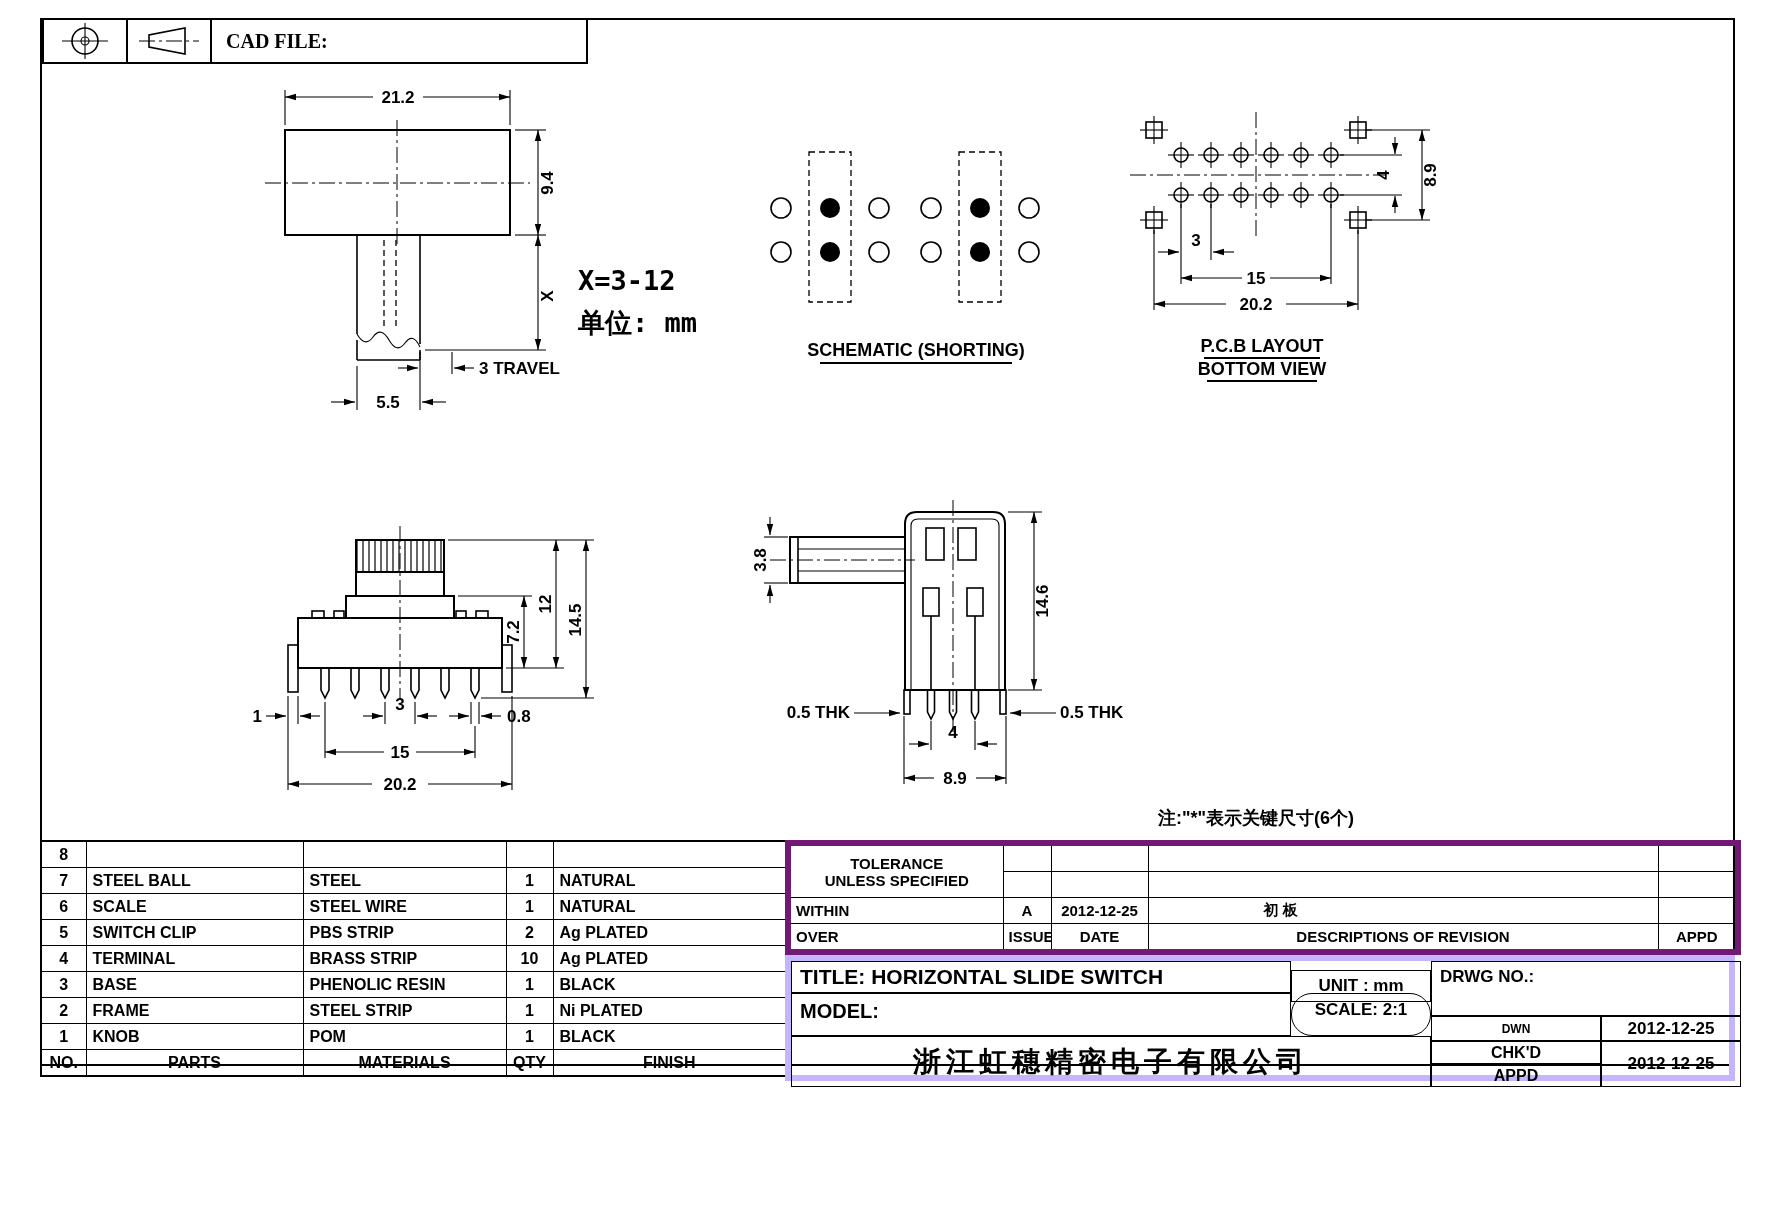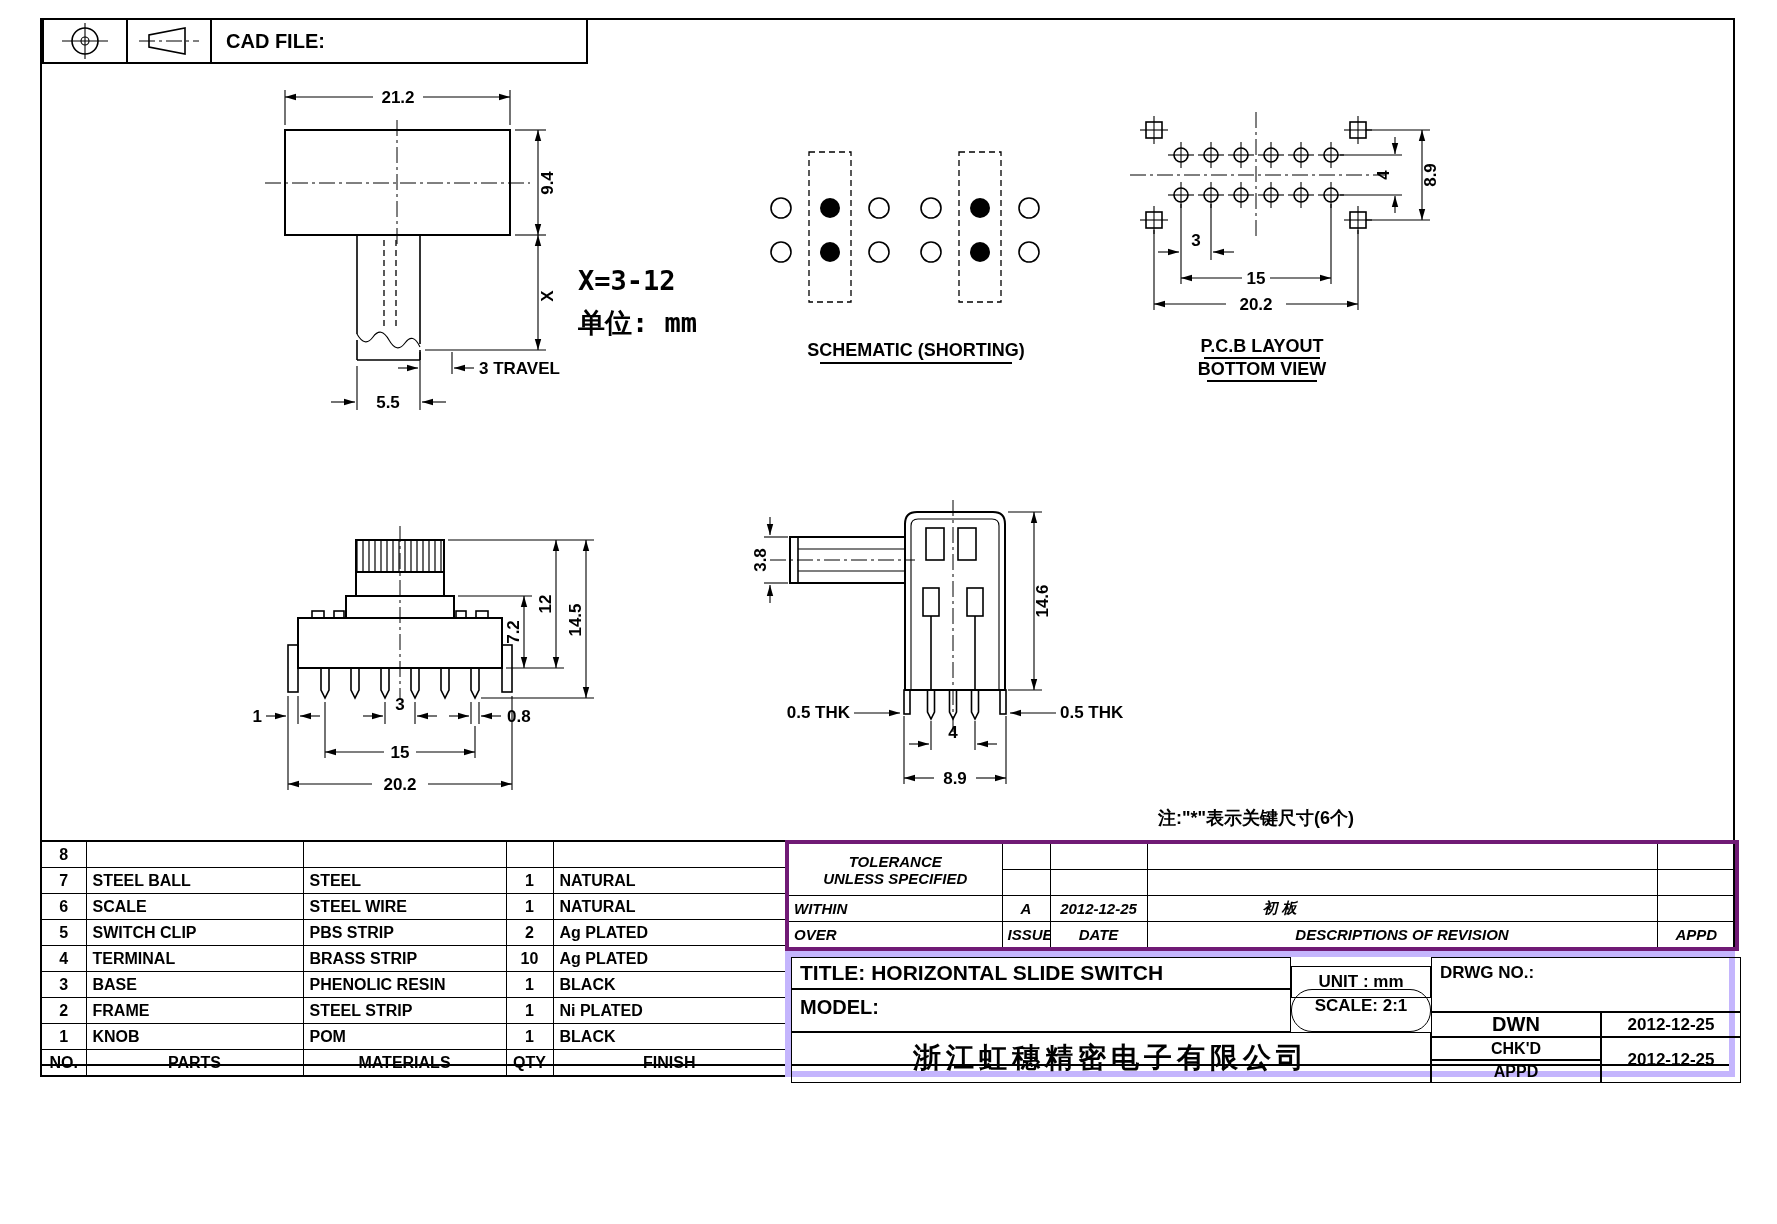--- a/index.html
+++ b/index.html
@@ -3,42 +3,42 @@
 <meta charset="utf-8">
 <style>
   html,body{margin:0;padding:0;background:#fff;}
   .sheet{position:relative;width:1777px;height:1224px;background:#fff;overflow:hidden;
          font-family:"Liberation Sans",sans-serif;color:#000;}
   .frame{position:absolute;left:40px;top:18px;width:1695px;height:1048px;border:2px solid #000;box-sizing:border-box;}
   
   .cad-box{position:absolute;left:42px;top:18px;width:546px;height:46px;border:2px solid #000;
            box-sizing:border-box;display:flex;align-items:stretch;background:#fff;}
   .sym-cell{width:82px;border-right:2px solid #000;display:flex;align-items:center;justify-content:center;}
-  .cad-label{flex:1;display:flex;align-items:center;padding-left:14px;font-weight:bold;font-size:20px;}
+  .cad-label{flex:1;display:flex;align-items:center;padding-left:14px;font-weight:bold;font-size:20px;font-family:Liberation Serif, serif;}
   
   .drawing{position:absolute;left:0;top:0;}
   .stk2{stroke:#000;stroke-width:2;}
   .ol{fill:none;stroke:#000;stroke-width:2;}
   .ol1{fill:none;stroke:#000;stroke-width:1.6;}
   .tl{fill:none;stroke:#000;stroke-width:1.1;}
   .cl{fill:none;stroke:#000;stroke-width:1;stroke-dasharray:16 4 3 4;}
   .hl{fill:none;stroke:#000;stroke-width:1.3;stroke-dasharray:6 4;}
   .ul{stroke:#000;stroke-width:2;}
   text.d{font:bold 17px "Liberation Sans",sans-serif;fill:#000;}
   text.dl{font:bold 18px "Liberation Sans",sans-serif;fill:#000;}
   text.big{font:bold 27px "DejaVu Sans Mono",monospace;fill:#000;}
   
   .parts-table{position:absolute;left:40px;top:840px;width:745px;height:226px;}
   table.parts{border-collapse:collapse;table-layout:fixed;width:745px;height:226px;border:2px solid #000;}
   table.parts td{border:1.5px solid #000;font-weight:bold;font-size:16px;padding:0 6px;height:25px;
                  white-space:nowrap;overflow:hidden;}
   td.c{text-align:center;padding:0;}
   
   .title-block{position:absolute;left:785px;top:840px;width:950px;height:226px;}
-  table.tolerance{border-collapse:collapse;table-layout:fixed;width:950px;height:100px;border:4px solid #701a75;font-style:italic;}
+  table.tolerance{border-collapse:collapse;table-layout:fixed;width:950px;height:100px;border:6px solid #701a75;}
   table.tolerance td{border:1.5px solid #000;font-weight:bold;font-size:15px;padding:0 5px;height:25px;
                      white-space:nowrap;overflow:hidden;}
   .tb-b{position:relative;width:950px;height:126px;border:6px solid #c4b5fd;box-sizing:border-box;}
   .cell{position:absolute;border:1.5px solid #000;box-sizing:border-box;font-weight:bold;
         display:flex;align-items:center;white-space:nowrap;overflow:hidden;}
   .company{font-family:"Liberation Serif",serif;font-size:28px;letter-spacing:5px;justify-content:center;font-weight:bold;}
 </style>
 </head>
 <body>
 
@@ -443,20 +443,20 @@
       </tr>
     </tbody>
       </table>
     <div class="tb-b">
       <div class="cell" style="left:0;top:0;width:500px;height:32px;font-size:21px;padding-left:8px;">TITLE: HORIZONTAL SLIDE SWITCH</div>
       <div class="cell" style="left:500px;top:9px;width:140px;height:32px;font-size:17px;justify-content:center;">UNIT : mm</div>
       <div class="cell" style="left:0;top:32px;width:500px;height:43px;font-size:20px;padding-left:8px;align-items:flex-start;padding-top:6px;">MODEL:</div>
       <div class="cell" style="left:640px;top:0;width:310px;height:55px;font-size:17px;padding-left:8px;align-items:flex-start;padding-top:5px;">DRWG NO.:</div>
       <div class="cell" style="left:500px;top:32px;width:140px;height:43px;font-size:17px;justify-content:center;align-items:flex-start;padding-top:6px;border-radius:21px;">SCALE: 2:1</div>
       <div class="cell company" style="left:0;top:75px;width:640px;height:51px;">浙江虹穗精密电子有限公司</div>
-      <div class="cell" style="left:640px;top:55px;width:170px;height:25px;font-size:20px;justify-content:center;">DWN</div>
+      <div class="cell" style="left:640px;top:55px;width:170px;height:25px;font-size:12px;justify-content:center;">DWN</div>
       <div class="cell" style="left:810px;top:55px;width:140px;height:25px;font-size:17px;justify-content:center;">2012-12-25</div>
       <div class="cell" style="left:640px;top:80px;width:170px;height:23px;font-size:16px;justify-content:center;">CHK'D</div>
       <div class="cell" style="left:640px;top:103px;width:170px;height:23px;font-size:16px;justify-content:center;">APPD</div>
       <div class="cell" style="left:810px;top:80px;width:140px;height:46px;font-size:17px;justify-content:center;">2012-12-25</div>
     </div>
   </div>
 </div>
 
 </body></html>

